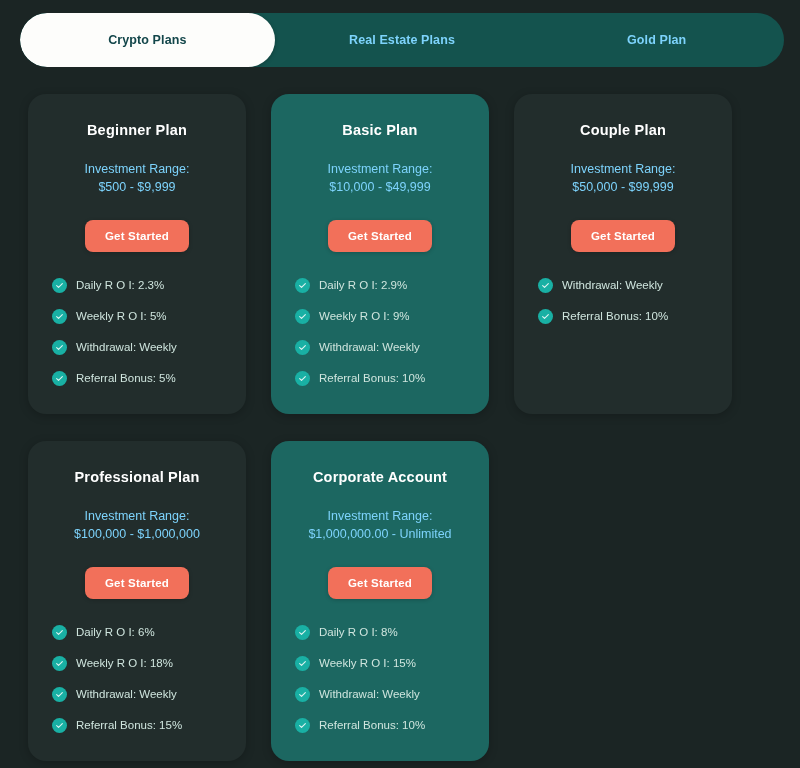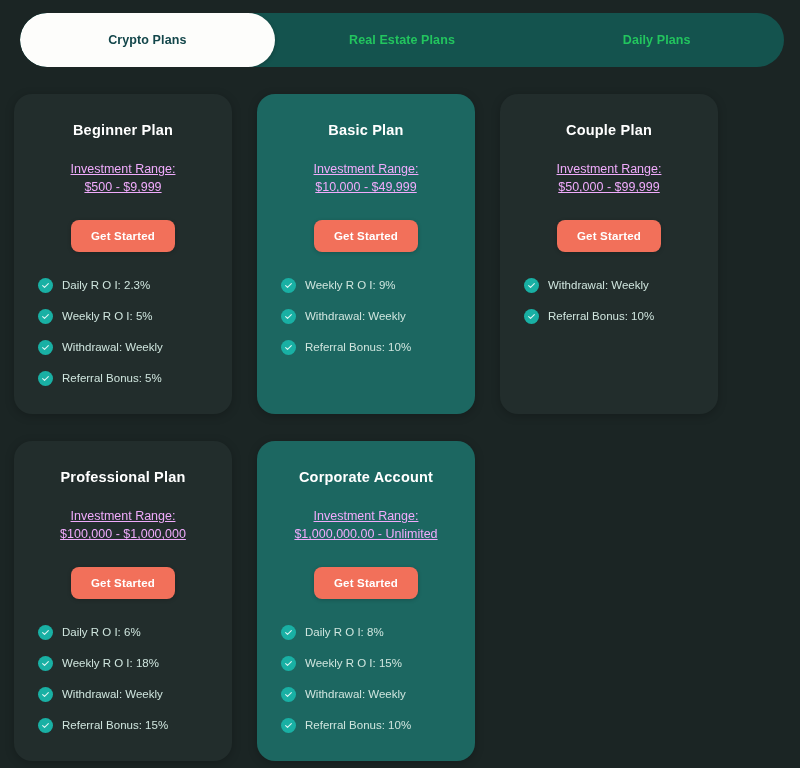--- a/index.html
+++ b/index.html
@@ -39,37 +39,37 @@
   }
 
   .tab {
     flex: 1 1 0;
     display: flex;
     align-items: center;
     justify-content: center;
     font-size: 12.5px;
     font-weight: bold;
     letter-spacing: .1px;
-    color: #22c55e;
+    color: #7dd3fc;
     cursor: pointer;
     border-radius: 27px;
     user-select: none;
   }
 
   .tab.active {
     background: #fdfdfb;
     color: #13464a;
     border-radius: 27px;
     box-shadow: 0 1px 4px rgba(0,0,0,.25);
   }
 
   
   .grid {
     position: absolute;
-    left: 14px;
+    left: 28px;
     top: 94px;
     width: 764px;
     display: flex;
     flex-wrap: wrap;
     gap: 27px 25px;
     align-content: flex-start;
   }
 
   .card {
     width: 218px;
@@ -92,24 +92,23 @@
     font-weight: bold;
     color: #ffffff;
     letter-spacing: .2px;
     text-align: center;
     margin-bottom: 22px;
   }
 
   .range-label,
   .range-value {
     font-size: 12.5px;
-    color: #f0abfc;
+    color: #7dd3fc;
     text-align: right;
     line-height: 1.45;
-    text-decoration: underline;
   }
 
   .range-value { margin-bottom: 24px; }
 
   .cta {
     background: #f2705a;
     color: #ffffff;
     border: none;
     border-radius: 8px;
     font-family: "Liberation Sans", sans-serif;
@@ -166,21 +165,21 @@
 <div class="page">
 
   <div class="tabbar" id="tabbar">
       <div class="tab active">
         <span>Crypto Plans</span>
       </div>
       <div class="tab">
         <span>Real Estate Plans</span>
       </div>
       <div class="tab">
-        <span>Daily Plans</span>
+        <span>Gold Plan</span>
       </div>
     </div>
 
   <div class="grid" id="plans-grid">
       <div class="card">
         <div class="card-title">Beginner Plan</div>
         <div class="range-label">Investment Range:</div>
         <div class="range-value">$500 - $9,999</div>
         <button class="cta">Get Started</button>
         <ul class="features">
@@ -223,20 +222,28 @@
         <div class="range-label">Investment Range:</div>
         <div class="range-value">$10,000 - $49,999</div>
         <button class="cta">Get Started</button>
         <ul class="features">
           <li class="feature">
             <span class="check-icon">
               <svg width="9" height="9" viewBox="0 0 12 12" aria-hidden="true">
                 <path d="M2.2 6.2 L4.7 8.6 L9.8 3.5" fill="none" stroke="#ffffff" stroke-width="1.5" stroke-linecap="round" stroke-linejoin="round" opacity="0.85"></path>
               </svg>
             </span>
+            <span class="feature-text">Daily R O I: 2.9%</span>
+          </li>
+          <li class="feature">
+            <span class="check-icon">
+              <svg width="9" height="9" viewBox="0 0 12 12" aria-hidden="true">
+                <path d="M2.2 6.2 L4.7 8.6 L9.8 3.5" fill="none" stroke="#ffffff" stroke-width="1.5" stroke-linecap="round" stroke-linejoin="round" opacity="0.85"></path>
+              </svg>
+            </span>
             <span class="feature-text">Weekly R O I: 9%</span>
           </li>
           <li class="feature">
             <span class="check-icon">
               <svg width="9" height="9" viewBox="0 0 12 12" aria-hidden="true">
                 <path d="M2.2 6.2 L4.7 8.6 L9.8 3.5" fill="none" stroke="#ffffff" stroke-width="1.5" stroke-linecap="round" stroke-linejoin="round" opacity="0.85"></path>
               </svg>
             </span>
             <span class="feature-text">Withdrawal: Weekly</span>
           </li>

